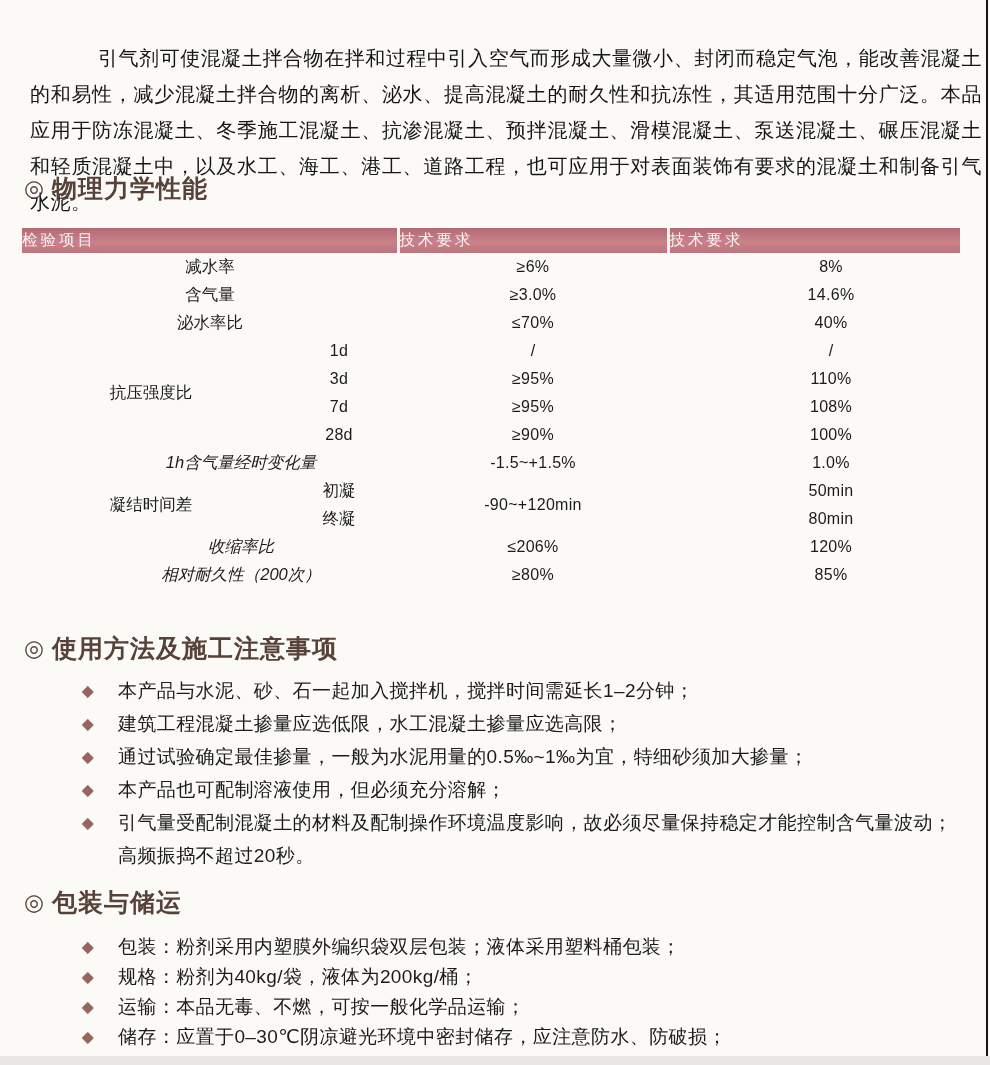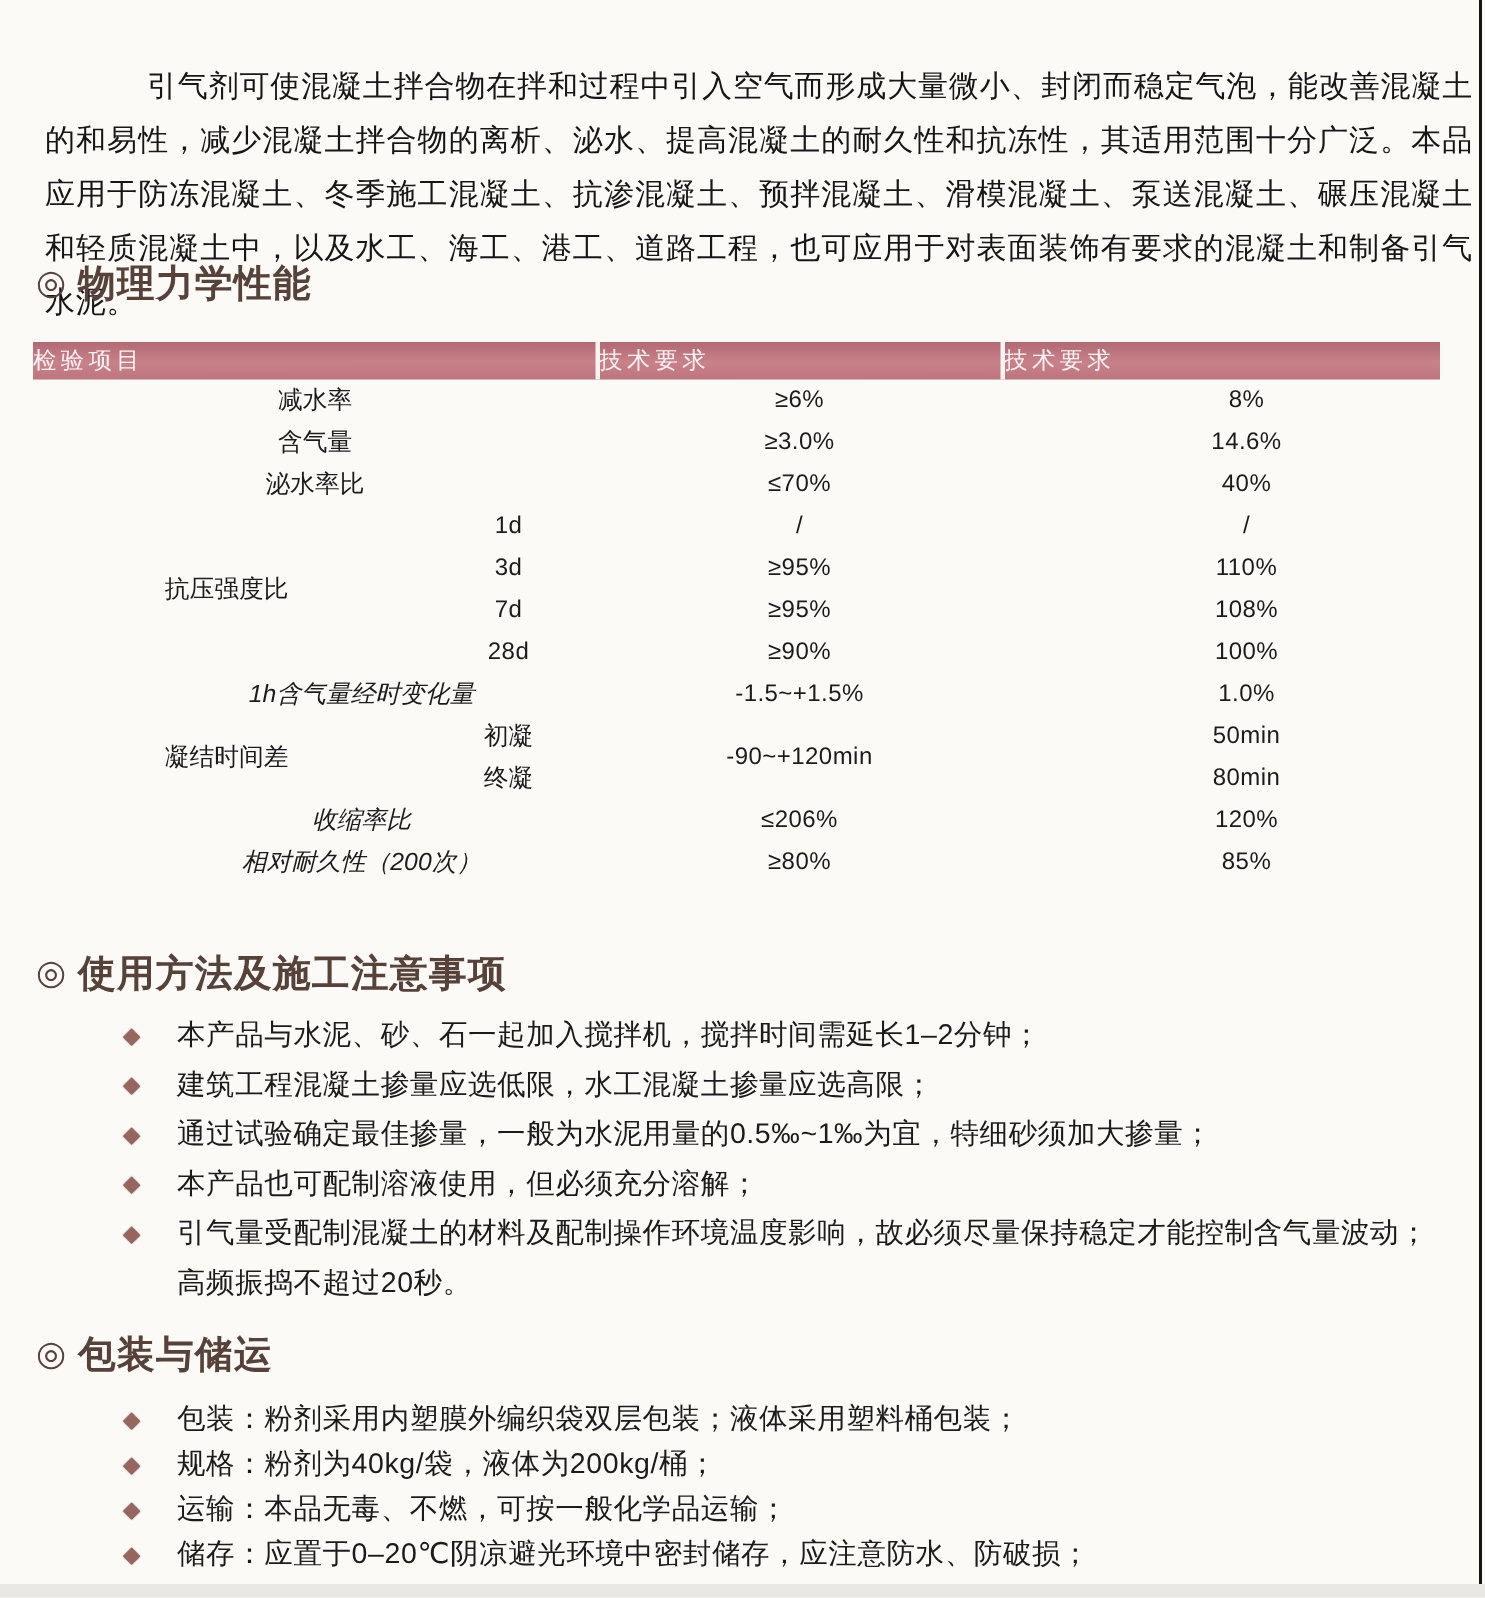--- a/index.html
+++ b/index.html
@@ -208,21 +208,21 @@
     <div class="bullet-item">
       <span class="diamond">◆</span>
       <span class="bullet-text">规格：粉剂为40kg/袋，液体为200kg/桶；</span>
     </div>
     <div class="bullet-item">
       <span class="diamond">◆</span>
       <span class="bullet-text">运输：本品无毒、不燃，可按一般化学品运输；</span>
     </div>
     <div class="bullet-item">
       <span class="diamond">◆</span>
-      <span class="bullet-text">储存：应置于0–20℃阴凉避光环境中密封储存，应注意防水、防破损；</span>
+      <span class="bullet-text">储存：应置于0–30℃阴凉避光环境中密封储存，应注意防水、防破损；</span>
     </div>
   </div>
 
   <div class="clipped-line">
     <span class="c-diamond"></span>
     <span class="c-bar"></span>
   </div>
 
 </div>
 

